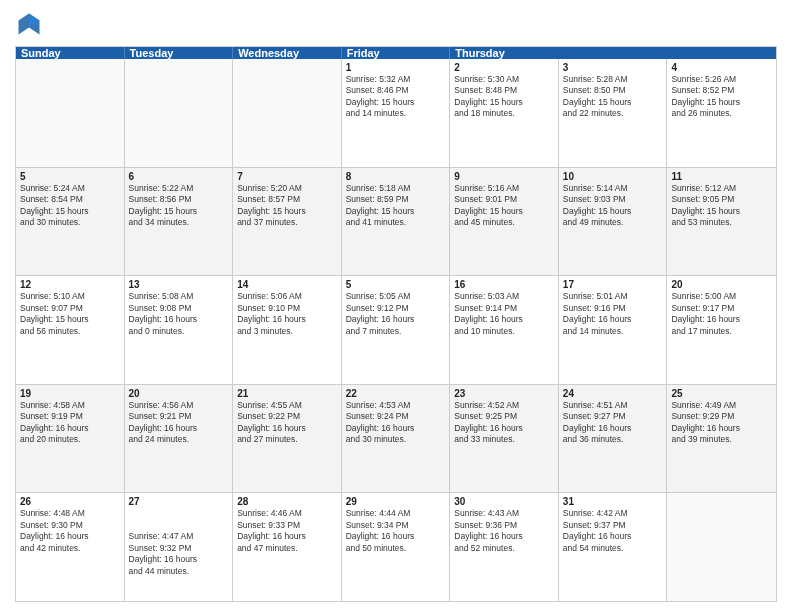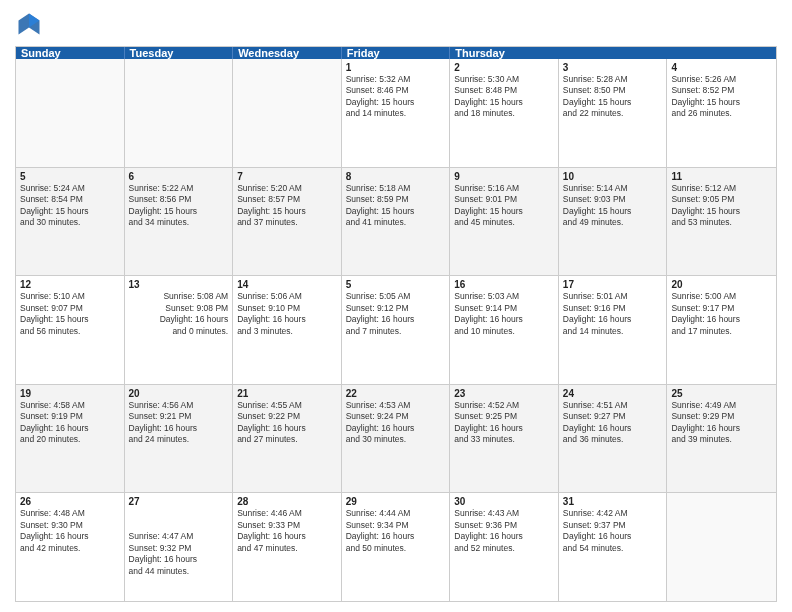--- a/index.html
+++ b/index.html
@@ -235,21 +235,21 @@
         <div class="cal-week">
           <div class="cal-cell">
             <span class="day-num">12</span>
             <div class="day-info" style="white-space: pre-line;">Sunrise: 5:10 AM
 Sunset: 9:07 PM
 Daylight: 15 hours
 and 56 minutes.</div>
           </div>
           <div class="cal-cell">
             <span class="day-num">13</span>
-            <div class="day-info" style="white-space: pre-line; text-align: right;">Sunrise: 5:08 AM
+            <div class="day-info" style="white-space: pre-line;">Sunrise: 5:08 AM
 Sunset: 9:08 PM
 Daylight: 16 hours
 and 0 minutes.</div>
           </div>
           <div class="cal-cell">
             <span class="day-num">14</span>
             <div class="day-info" style="white-space: pre-line;">Sunrise: 5:06 AM
 Sunset: 9:10 PM
 Daylight: 16 hours
 and 3 minutes.</div>

